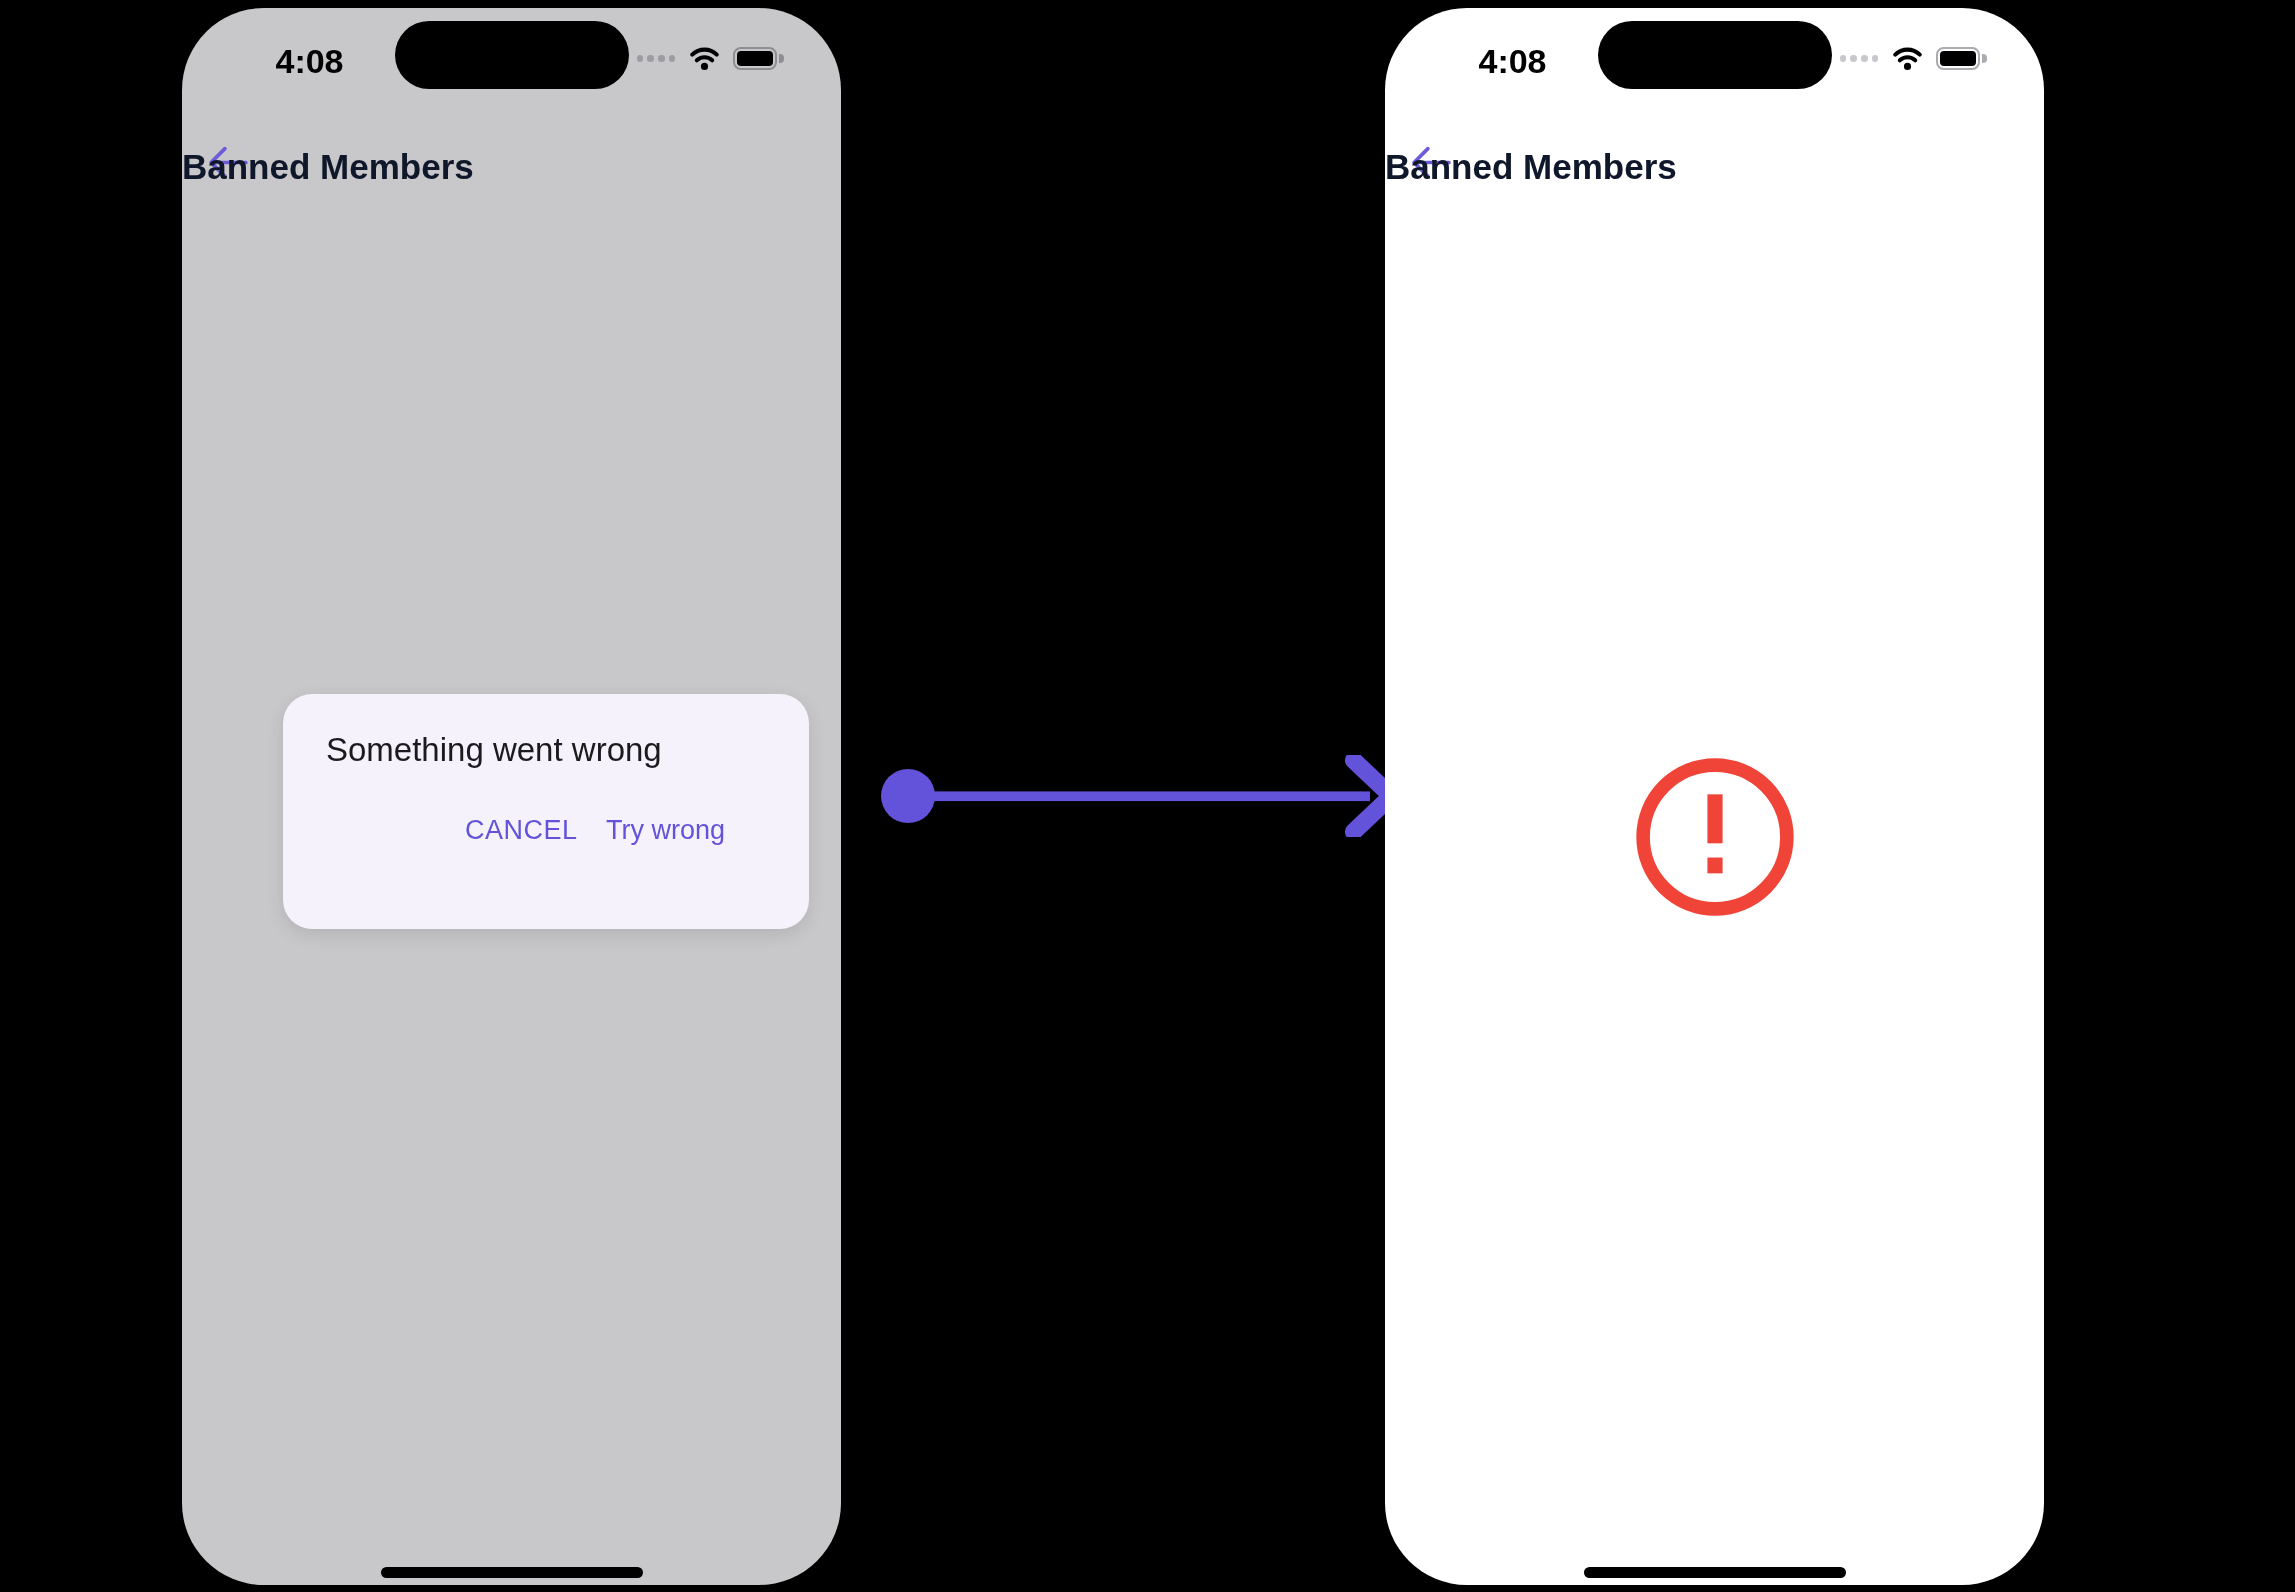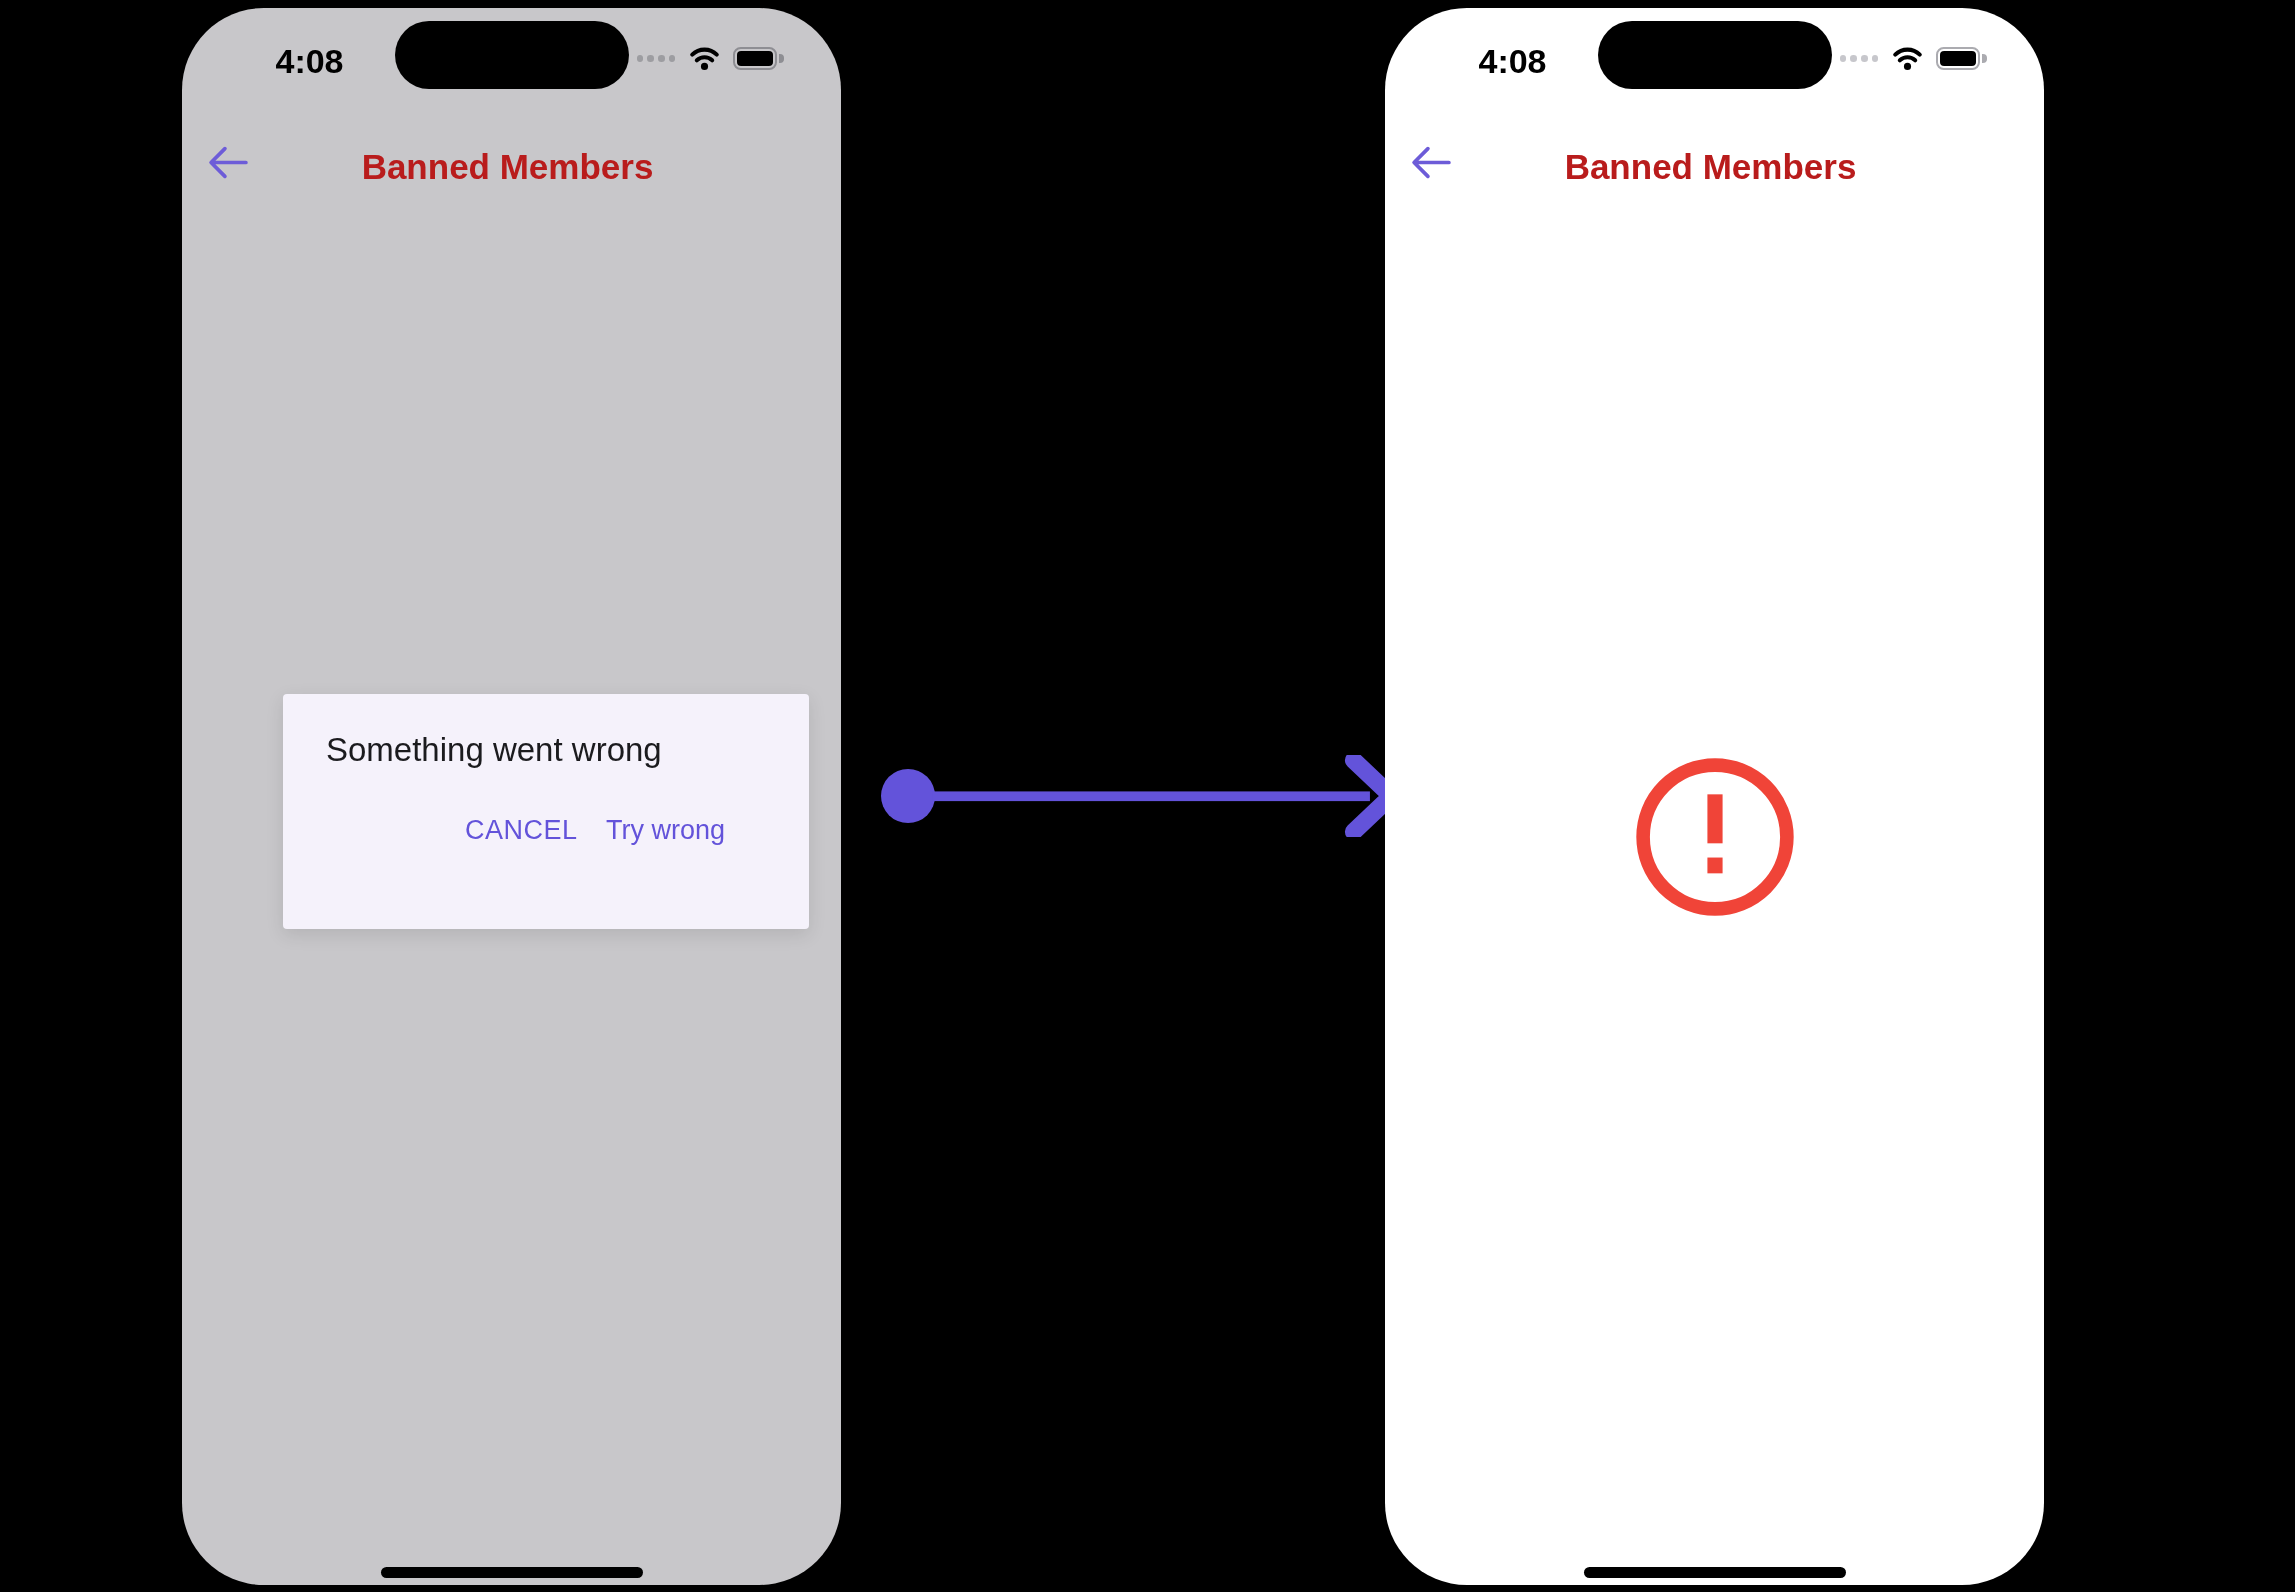--- a/index.html
+++ b/index.html
@@ -42,26 +42,26 @@
                   border-radius:4.1px; background:#000; }
   .battery-nub { position:absolute; right:0; top:7.7px; width:4.6px; height:8.2px;
                  background:#8E8E93; border-radius:0 4.1px 4.1px 0; }
   .after .battery-nub { background:#ABABB0; }
 
   
   .header { position:absolute; left:0; right:0; top:128px; height:66px; }
   .back-btn { position:absolute; left:25.5px; top:8.7px; width:42px; height:37px;
               background:none; border:none; cursor:pointer; }
   .back-btn svg { width:41px; height:35px; display:block; }
-  .page-title { position:absolute; left:0; right:8px; top:11.2px; text-align:center;
-                font-size:35px; font-weight:600; color:#b91c1c; }
+  .page-title { position:absolute; left:0; right:8px; top:11.2px; 
+                font-size:35px; font-weight:600; color:#0f172a; }
 
   
   .dialog { position:absolute; left:101px; top:686px; width:526px; height:235px;
-            border-radius:4px; background:var(--dialog-bg);
+            border-radius:29px; background:var(--dialog-bg);
             box-shadow:0 5.1px 18.4px rgba(0,0,0,0.10); }
   .dialog-title { position:absolute; left:43px; top:37px; font-size:33px;
                   font-weight:400; color:#1B1B1E; }
   .dialog-btn { position:absolute; top:121px; background:none; border:none;
                 cursor:pointer; font-family:inherit; font-size:27px; font-weight:500;
                 color:var(--accent); }
   .btn-cancel { left:182px; letter-spacing:0.5px; }
   .btn-try { left:323px; }
 
   

